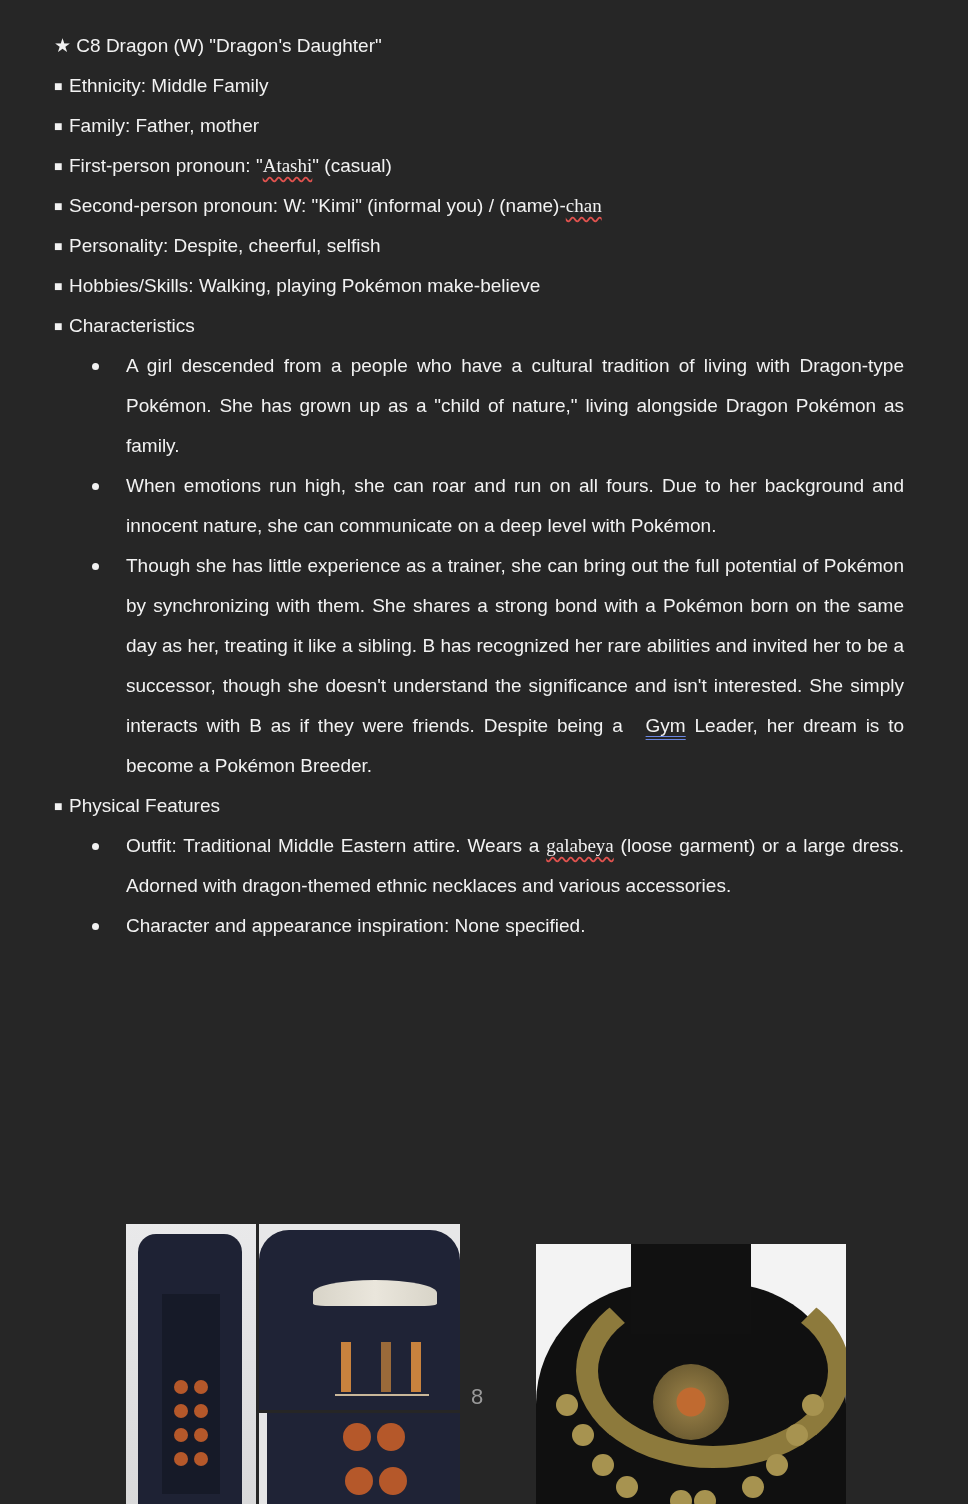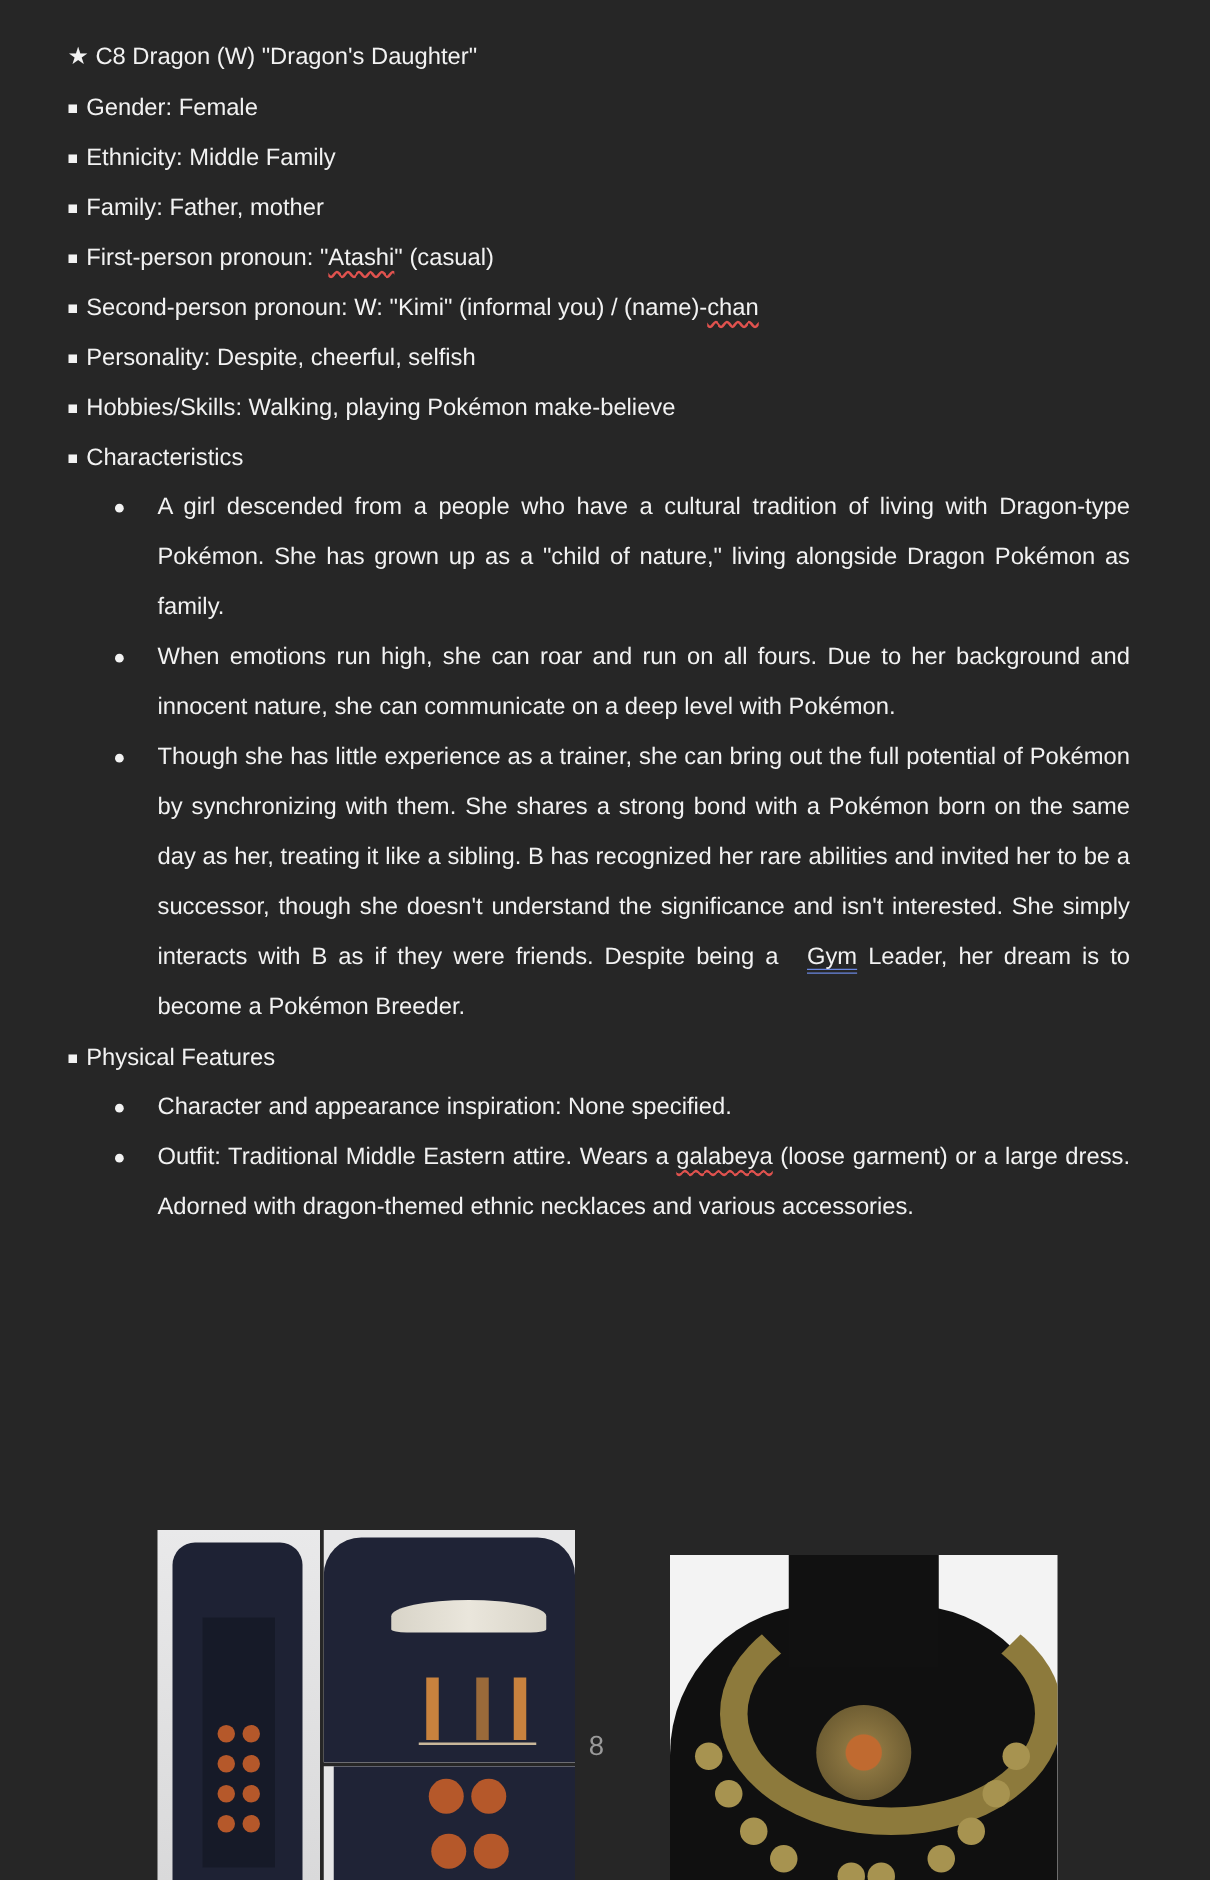--- a/index.html
+++ b/index.html
@@ -11,21 +11,21 @@
   }
   .doc { position:absolute; left:54px; top:0; width:850px; }
   .line { height:40px; line-height:40px; white-space:nowrap; }
   .title { margin-top:26px; }
   .sq { font-size:14px; display:inline-block; width:15px; vertical-align:1px; }
   .bullets { margin:0; padding:0; list-style:none; }
   .bullets li { position:relative; padding-left:72px; line-height:40px; text-align:justify; }
   .bullets li .dot {
     position:absolute; left:38px; top:17px; width:7px; height:7px; border-radius:50%; background:#f2f2f2;
   }
-  .sp-red { text-decoration:underline wavy #e0524e; text-underline-offset:4px; }
+  .sp-red { text-decoration:underline wavy #e0524e; text-underline-offset:4px;font-family:Liberation Serif, serif; }
   .sp-blue { text-decoration:underline double #6a86e0; text-underline-offset:4px;margin-left:14px; }
   .images { position:absolute; top:1224px; left:0; width:968px; height:280px; }
   .img { position:absolute; overflow:hidden; }
   .dress-full { left:126px; top:0; width:130px; height:280px; background:linear-gradient(#e9e9ea,#d9d9da); }
   .dress-full .robe { position:absolute; left:12px; top:10px; width:104px; height:270px; background:#1e2234; border-radius:18px 18px 0 0; }
   .dress-full .panel { position:absolute; left:36px; top:70px; width:58px; height:200px; background:#161a28; }
   .scarab { position:absolute; width:14px; height:14px; border-radius:50%; background:#b5582a; }
   .dress-top { left:259px; top:0; width:201px; height:186px; background:#e7e7e8; }
   .dress-top .robe { position:absolute; left:0; top:6px; width:201px; height:180px; background:#1f2336; border-radius:30px 30px 0 0; }
   .wing { position:absolute; left:54px; top:56px; width:124px; height:26px; background:linear-gradient(90deg,#d8d4c8,#eae6dc,#d8d4c8); border-radius:50% 50% 10% 10%; }
@@ -40,41 +40,40 @@
   .necklace .arc { position:absolute; left:40px; top:30px; width:230px; height:150px; border:22px solid #8d7a3c; border-top-color:transparent; border-radius:50%; }
   .necklace .medal { position:absolute; left:117px; top:120px; width:76px; height:76px; border-radius:50%; background:radial-gradient(#c06a30 0 14px,#8a7440 15px,#6f5e33 38px); }
   .coin { position:absolute; width:22px; height:22px; border-radius:50%; background:#a79350; }
 </style>
 </head>
 <body>
 
 <div class="doc">
   <div class="line title">★ C8 Dragon (W) "Dragon's Daughter"</div>
 
-  <div class="line"><span class="sq">■</span><span>Gender: Female</span></div>
   <div class="line"><span class="sq">■</span><span>Ethnicity: Middle Family</span></div>
   <div class="line"><span class="sq">■</span><span>Family: Father, mother</span></div>
 
   <div class="line"><span class="sq">■</span><span>First-person pronoun: "</span><span class="sp-red">Atashi</span><span>" (casual)</span></div>
   <div class="line"><span class="sq">■</span><span>Second-person pronoun: W: "Kimi" (informal you) / (name)-</span><span class="sp-red">chan</span></div>
 
   <div class="line"><span class="sq">■</span><span>Personality: Despite, cheerful, selfish</span></div>
   <div class="line"><span class="sq">■</span><span>Hobbies/Skills: Walking, playing Pokémon make-believe</span></div>
 
   <div class="line"><span class="sq">■</span><span>Characteristics</span></div>
   <ul class="bullets">
     <li><span class="dot"></span><span>A girl descended from a people who have a cultural tradition of living with Dragon-type Pokémon. She has grown up as a "child of nature," living alongside Dragon Pokémon as family.</span></li>
     <li><span class="dot"></span><span>When emotions run high, she can roar and run on all fours. Due to her background and innocent nature, she can communicate on a deep level with Pokémon.</span></li>
     <li><span class="dot"></span><span>Though she has little experience as a trainer, she can bring out the full potential of Pokémon by synchronizing with them. She shares a strong bond with a Pokémon born on the same day as her, treating it like a sibling. B has recognized her rare abilities and invited her to be a successor, though she doesn't understand the significance and isn't interested. She simply interacts with B as if they were friends. Despite being a </span><span class="sp-blue">Gym</span><span> Leader, her dream is to become a Pokémon Breeder.</span></li>
   </ul>
 
   <div class="line"><span class="sq">■</span><span>Physical Features</span></div>
   <ul class="bullets">
+    <li><span class="dot"></span><span>Outfit: Traditional Middle Eastern attire. Wears a </span><span class="sp-red">galabeya</span><span> (loose garment) or a large dress. Adorned with dragon-themed ethnic necklaces and various accessories.</span></li>
     <li><span class="dot"></span><span>Character and appearance inspiration: None specified.</span></li>
-    <li><span class="dot"></span><span>Outfit: Traditional Middle Eastern attire. Wears a </span><span class="sp-red">galabeya</span><span> (loose garment) or a large dress. Adorned with dragon-themed ethnic necklaces and various accessories.</span></li>
   </ul>
 </div>
 
 <div class="images">
   <div class="img dress-full">
     <div class="robe"></div>
     <div class="panel">
       <div class="scarab" style="left:12px;top:86px"></div>
         <div class="scarab" style="left:32px;top:86px"></div>
       <div class="scarab" style="left:12px;top:110px"></div>

